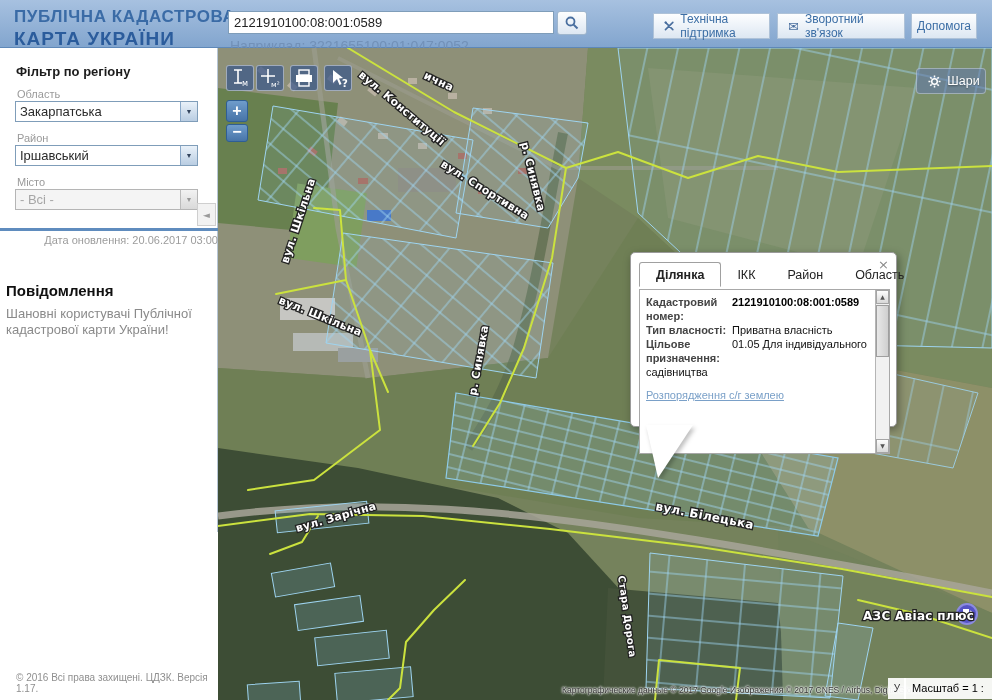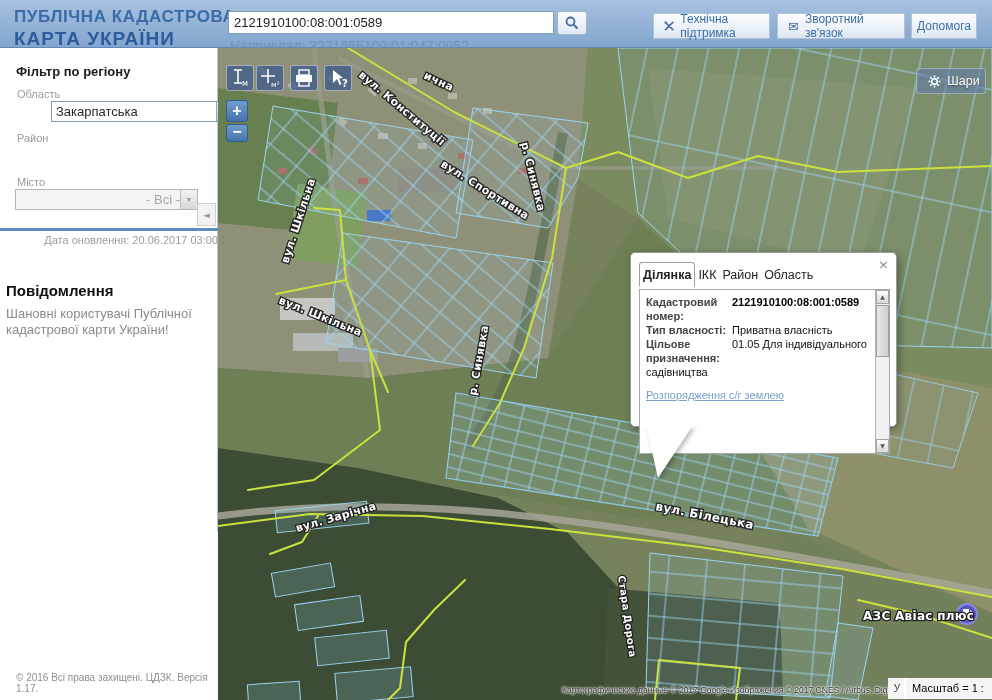--- a/index.html
+++ b/index.html
@@ -73,21 +73,21 @@
     font-size:10px; color:#333; text-align:center; line-height:21px; }
   .scalebox { position:absolute; left:686px; top:630px; width:88px; height:21px; background:rgba(255,255,255,.93);
     font-size:11px; color:#000; text-align:center; line-height:21px; }
 
   
   .popup { position:absolute; left:412px; top:204px; width:267px; height:175px; background:#fff;
     border:1px solid #9a9a9a; border-radius:5px; box-shadow:2px 3px 9px rgba(0,0,0,.35); }
   .popup .close { position:absolute; right:7px; top:4px; font-size:13px; color:#8a8a8a; cursor:pointer;
     font-family:"DejaVu Sans",sans-serif; }
   .tabs { position:absolute; left:8px; top:8px; display:flex; align-items:flex-end; }
-  .tab { font-size:12.5px; color:#222; padding:5px 3px 4px; cursor:pointer; }
+  .tab { font-size:12.5px; color:#222; padding:5px 16px 4px; cursor:pointer; }
   .tab.active { font-weight:bold; border:1px solid #a0a0a0; border-bottom:1px solid #fff; background:#fff;
     border-radius:3px 3px 0 0; position:relative; top:1px; }
   .pcontent { position:absolute; left:8px; top:36px; width:251px; height:165px; border:1px solid #a8a8a8;
     background:#fff; overflow:hidden; }
   .pinner { position:absolute; left:0; top:0; width:236px; padding:5px 4px 4px 6px; }
   .prow { font-size:11px; line-height:14px; color:#111; }
   .prow .lbl { display:inline-block; width:86px; font-weight:bold; color:#444; vertical-align:top; }
   .prow.b .val { font-weight:bold; color:#000; }
   .plinks { margin-top:10px; }
   .plink { display:block; font-size:11px; color:#7aa0c8; text-decoration:underline; margin-bottom:9px; cursor:pointer; }
@@ -131,29 +131,33 @@
     </div>
     <div class="hbtn" id="btn-help">
       <span>Допомога</span>
     </div>
   </div>
 
   <div class="sidebar">
     <div class="filter-title">Фільтр по регіону</div>
 
     <div class="fld-label" style="top:40px;">Область</div>
-    <div class="selectbox" style="top:53px;margin-left:36px;">
+    <div class="selectbox" style="top:53px;">
       <span class="txt">Закарпатська</span>
       <span class="arr">▼</span>
     </div>
 
     <div class="fld-label" style="top:84px;">Район</div>
+    <div class="selectbox" style="top:97px;">
+      <span class="txt">Іршавський</span>
+      <span class="arr">▼</span>
+    </div>
 
     <div class="fld-label" style="top:128px;">Місто</div>
-    <div class="selectbox disabled" style="top:141px;text-align:right;">
+    <div class="selectbox disabled" style="top:141px;">
       <span class="txt">- Всі -</span>
       <span class="arr">▼</span>
     </div>
 
     <div class="collapse-btn">
       <span>◄</span>
     </div>
     <div class="panel-divider"></div>
     <div class="update-date">Дата оновлення: 20.06.2017 03:00</div>
     <div class="msg-title">Повідомлення</div>

